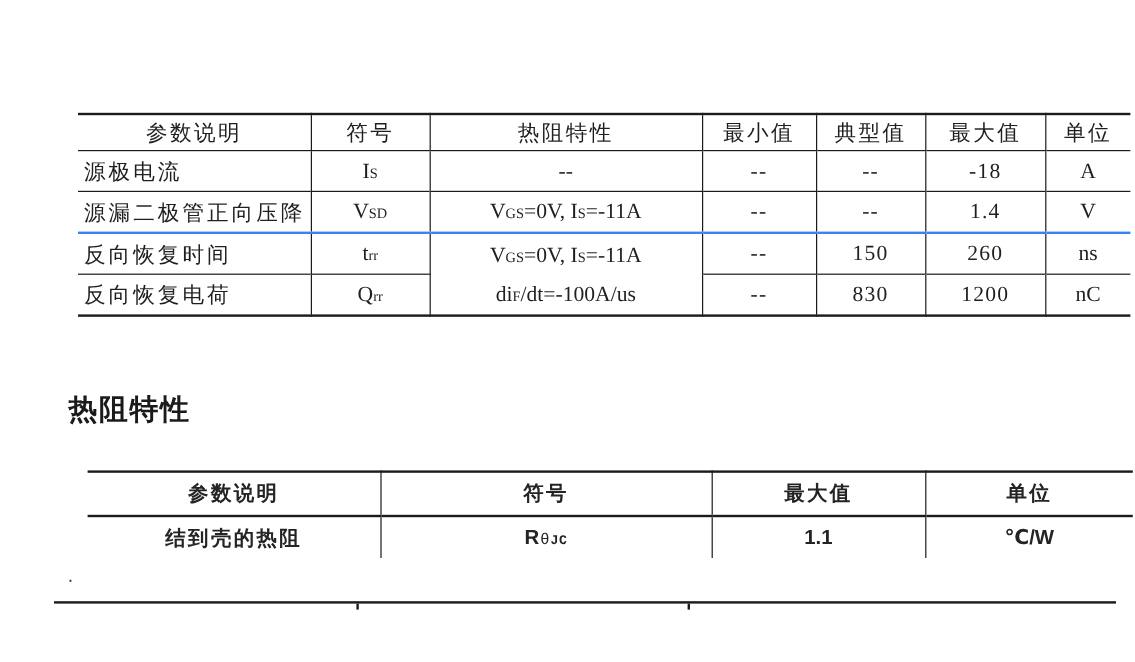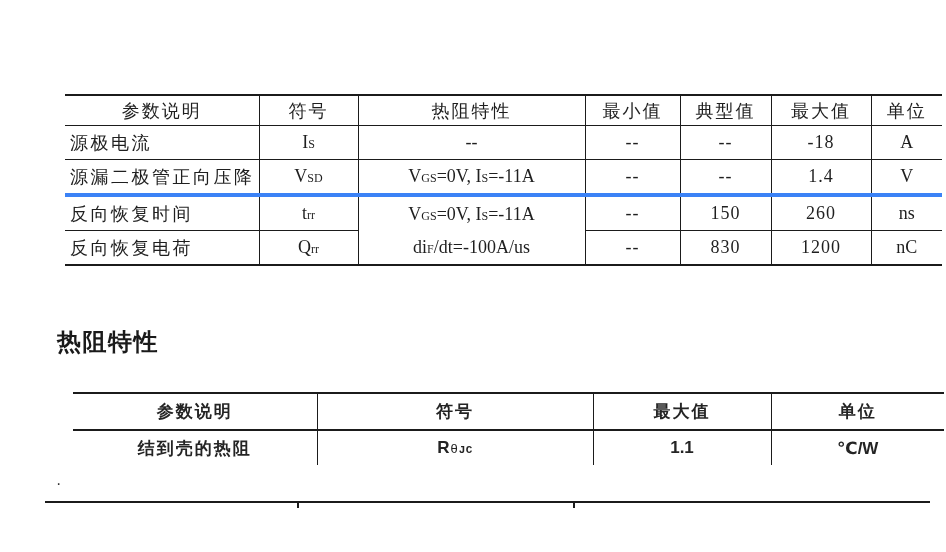--- a/index.html
+++ b/index.html
@@ -24,21 +24,21 @@
     border-top:2px solid #1b1b1b;border-bottom:2px solid #1b1b1b;
     font-size:18px;color:#1f1f1f;
   }
   .t1 th,.t1 td{
     padding:0;text-align:center;vertical-align:middle;
     border-left:1px solid #1b1b1b;font-weight:400;white-space:nowrap;overflow:hidden;
   }
   .t1 th:first-child,.t1 td.param{border-left:none;}
   .t1 thead th{height:29px;border-bottom:1px solid #1b1b1b;letter-spacing:2px;}
   .t1 tbody td{height:33px;border-top:1px solid #1b1b1b;}
-  .t1 tbody tr.r2 td{border-top:4px solid #3b82f6;}
+  .t1 tbody tr.r2 td{border-top:2px solid #3b82f6;}
   .t1 td.param{text-align:left;padding-left:5px;letter-spacing:2.5px;}
   .t1 td.num{letter-spacing:1px;}
   .t1 .sm{font-size:12px;}
   .t1 td.condmerge{height:66px;}
   .t1 td.condmerge .cline{height:33px;line-height:33px;}
 
   
   .t2{
     position:absolute;left:54px;top:392px;width:871px;
     border-top:2px solid #1b1b1b;

